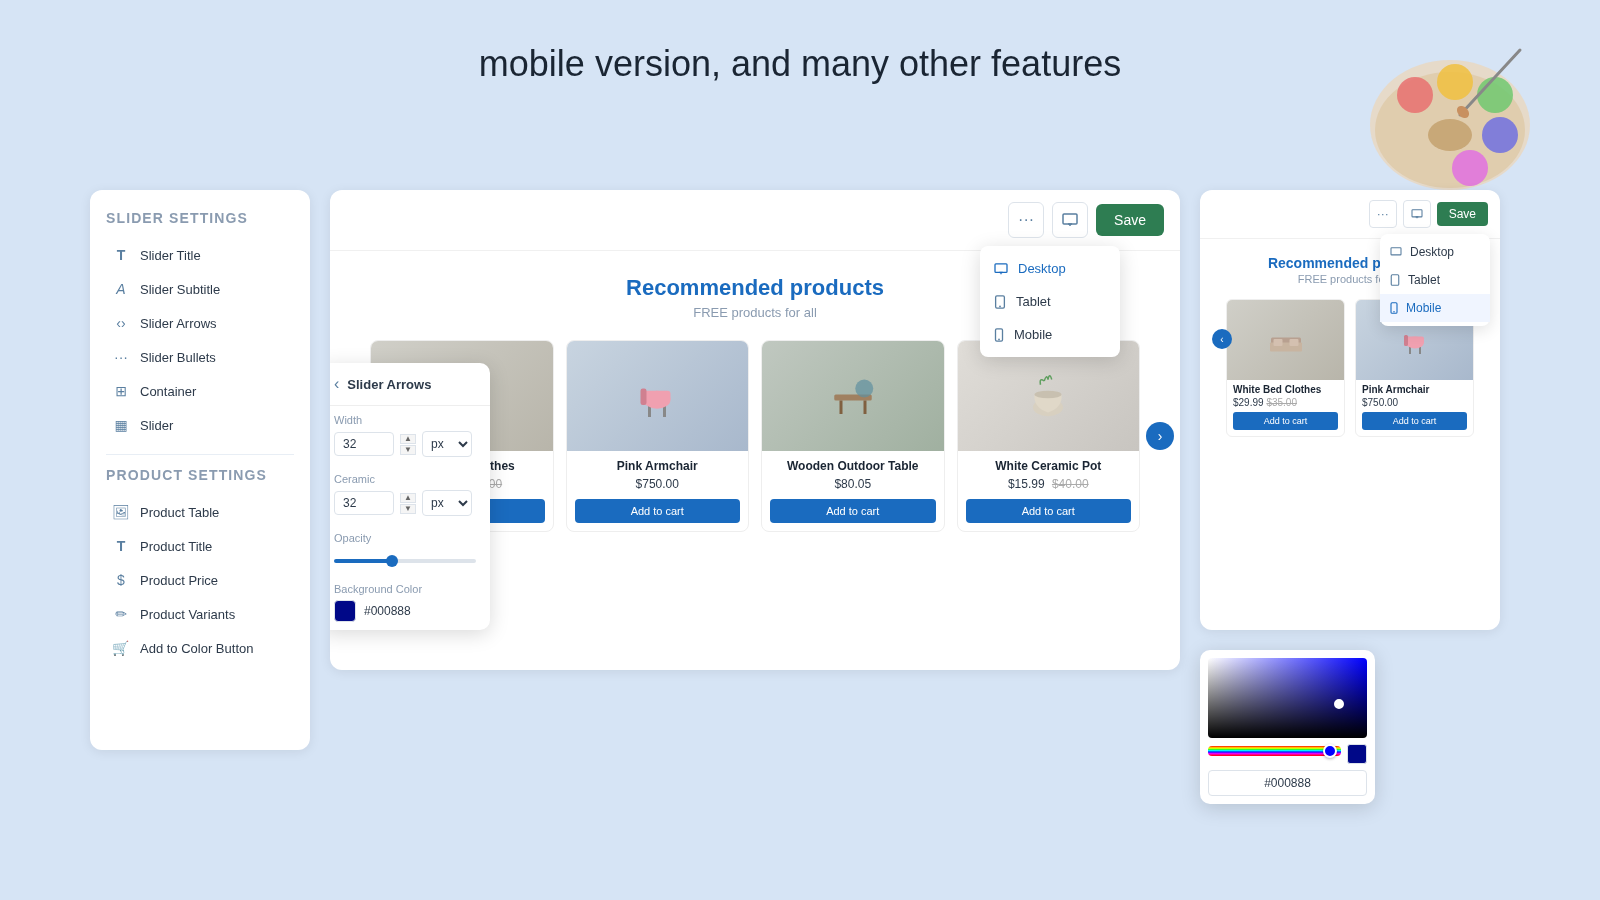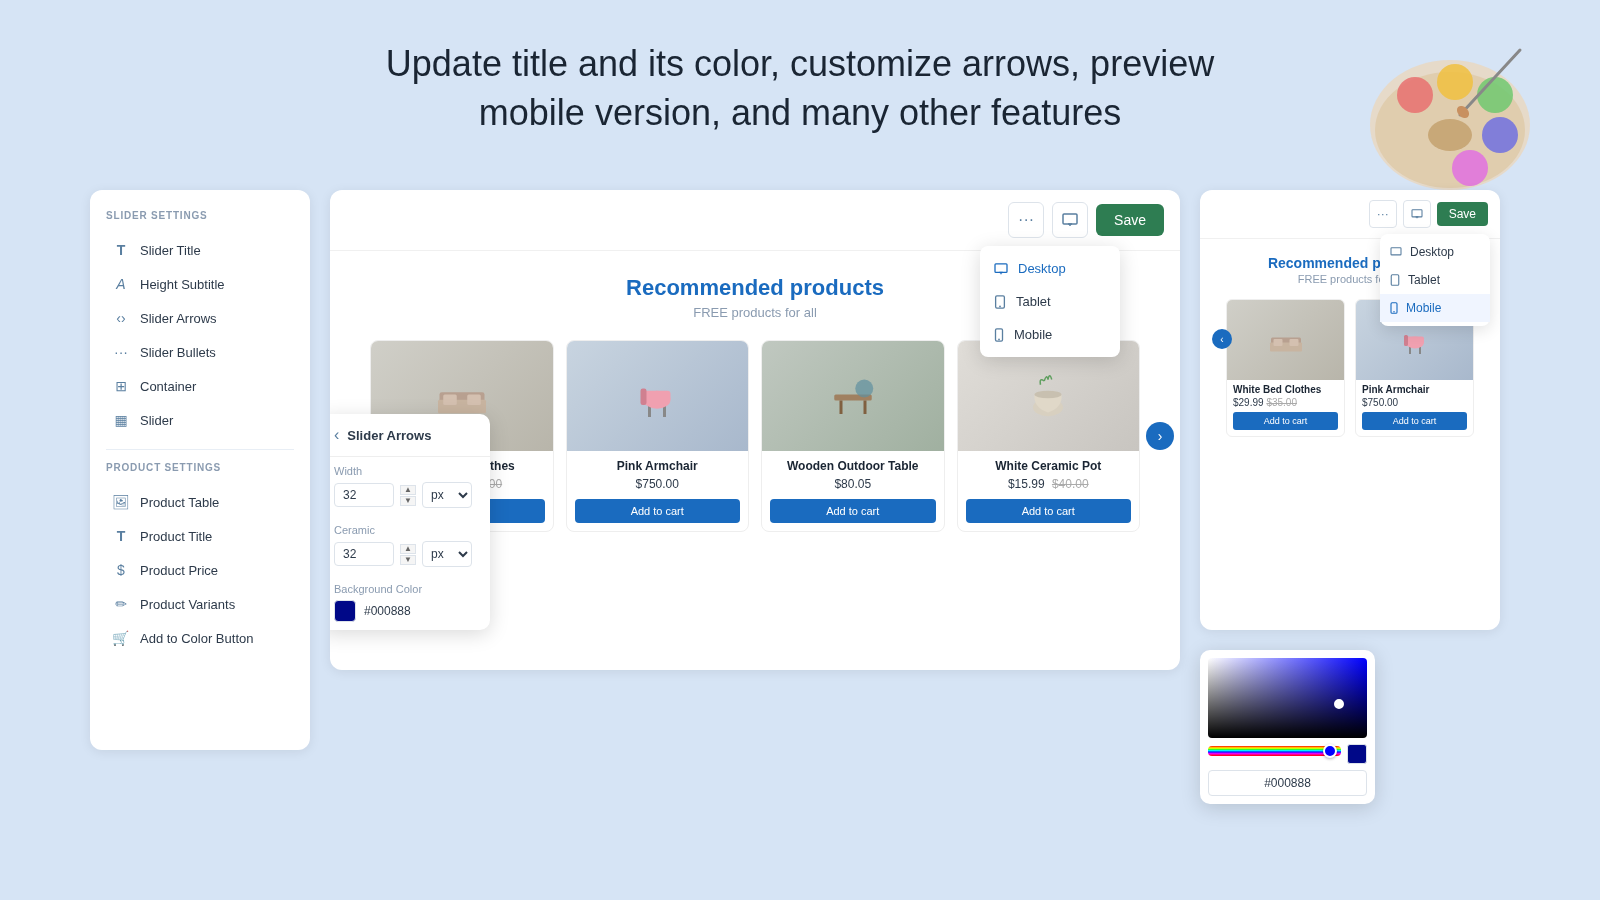--- a/index.html
+++ b/index.html
@@ -51,21 +51,21 @@
       background: white;
       border-radius: 12px;
       padding: 20px 16px;
       width: 220px;
       flex-shrink: 0;
       box-shadow: 0 2px 12px rgba(0,0,0,0.08);
       height: 560px;
     }
 
     .sidebar-section-title {
-      font-size: 10px;
+      font-size: 14px;
       font-weight: 700;
       color: #8a9bb0;
       letter-spacing: 0.08em;
       margin-bottom: 12px;
       text-transform: uppercase;
     }
 
     .sidebar-item {
       display: flex;
       align-items: center;
@@ -618,21 +618,20 @@
       align-items: center;
       justify-content: center;
       color: #666;
       line-height: 1;
     }
   </style>
 </head>
 <body>
 
 <div class="header-text">
-  <div>Update title and its color, customize arrows, preview</div>
   <div>mobile version, and many other features</div>
 </div>
 
 <div class="palette-decoration">
   <svg viewBox="0 0 180 180" xmlns="http://www.w3.org/2000/svg">
     <ellipse cx="90" cy="105" rx="80" ry="65" fill="#e8d8c4" opacity="0.9"></ellipse>
     <ellipse cx="90" cy="110" rx="75" ry="58" fill="#dfc9a8" opacity="0.8"></ellipse>
     <circle cx="55" cy="75" r="18" fill="#e87070" opacity="0.85"></circle>
     <circle cx="95" cy="62" r="18" fill="#f0c040" opacity="0.85"></circle>
     <circle cx="135" cy="75" r="18" fill="#70c870" opacity="0.85"></circle>
@@ -653,21 +652,21 @@
     <div class="sidebar-item">
       <span class="sidebar-icon">
           <b>T</b>
         </span>
       <span>Slider Title</span>
     </div>
     <div class="sidebar-item">
       <span class="sidebar-icon">
           <i>A</i>
         </span>
-      <span>Height Subtitle</span>
+      <span>Slider Subtitle</span>
     </div>
     <div class="sidebar-item">
       <span class="sidebar-icon">‹›</span>
       <span>Slider Arrows</span>
     </div>
     <div class="sidebar-item">
       <span class="sidebar-icon">···</span>
       <span>Slider Bullets</span>
     </div>
     <div class="sidebar-item">
@@ -857,20 +856,24 @@
             <button class="spinner-btn">▲</button>
             <button class="spinner-btn">▼</button>
           </div>
           <select class="popup-select">
             <option>px</option>
             <option>%</option>
           </select>
         </div>
       </div>
 
+      <div class="popup-field">
+        <div class="popup-label">Opacity</div>
+        <input type="range" class="opacity-slider" min="0" max="100" value="40" style="">
+      </div>
 
       <div class="popup-field">
         <div class="popup-label">Background Color</div>
         <div class="color-preview">
           <div class="color-swatch" style="background:#000888;"></div>
           <span class="color-value">#000888</span>
         </div>
       </div>
     </div>
   </div>

